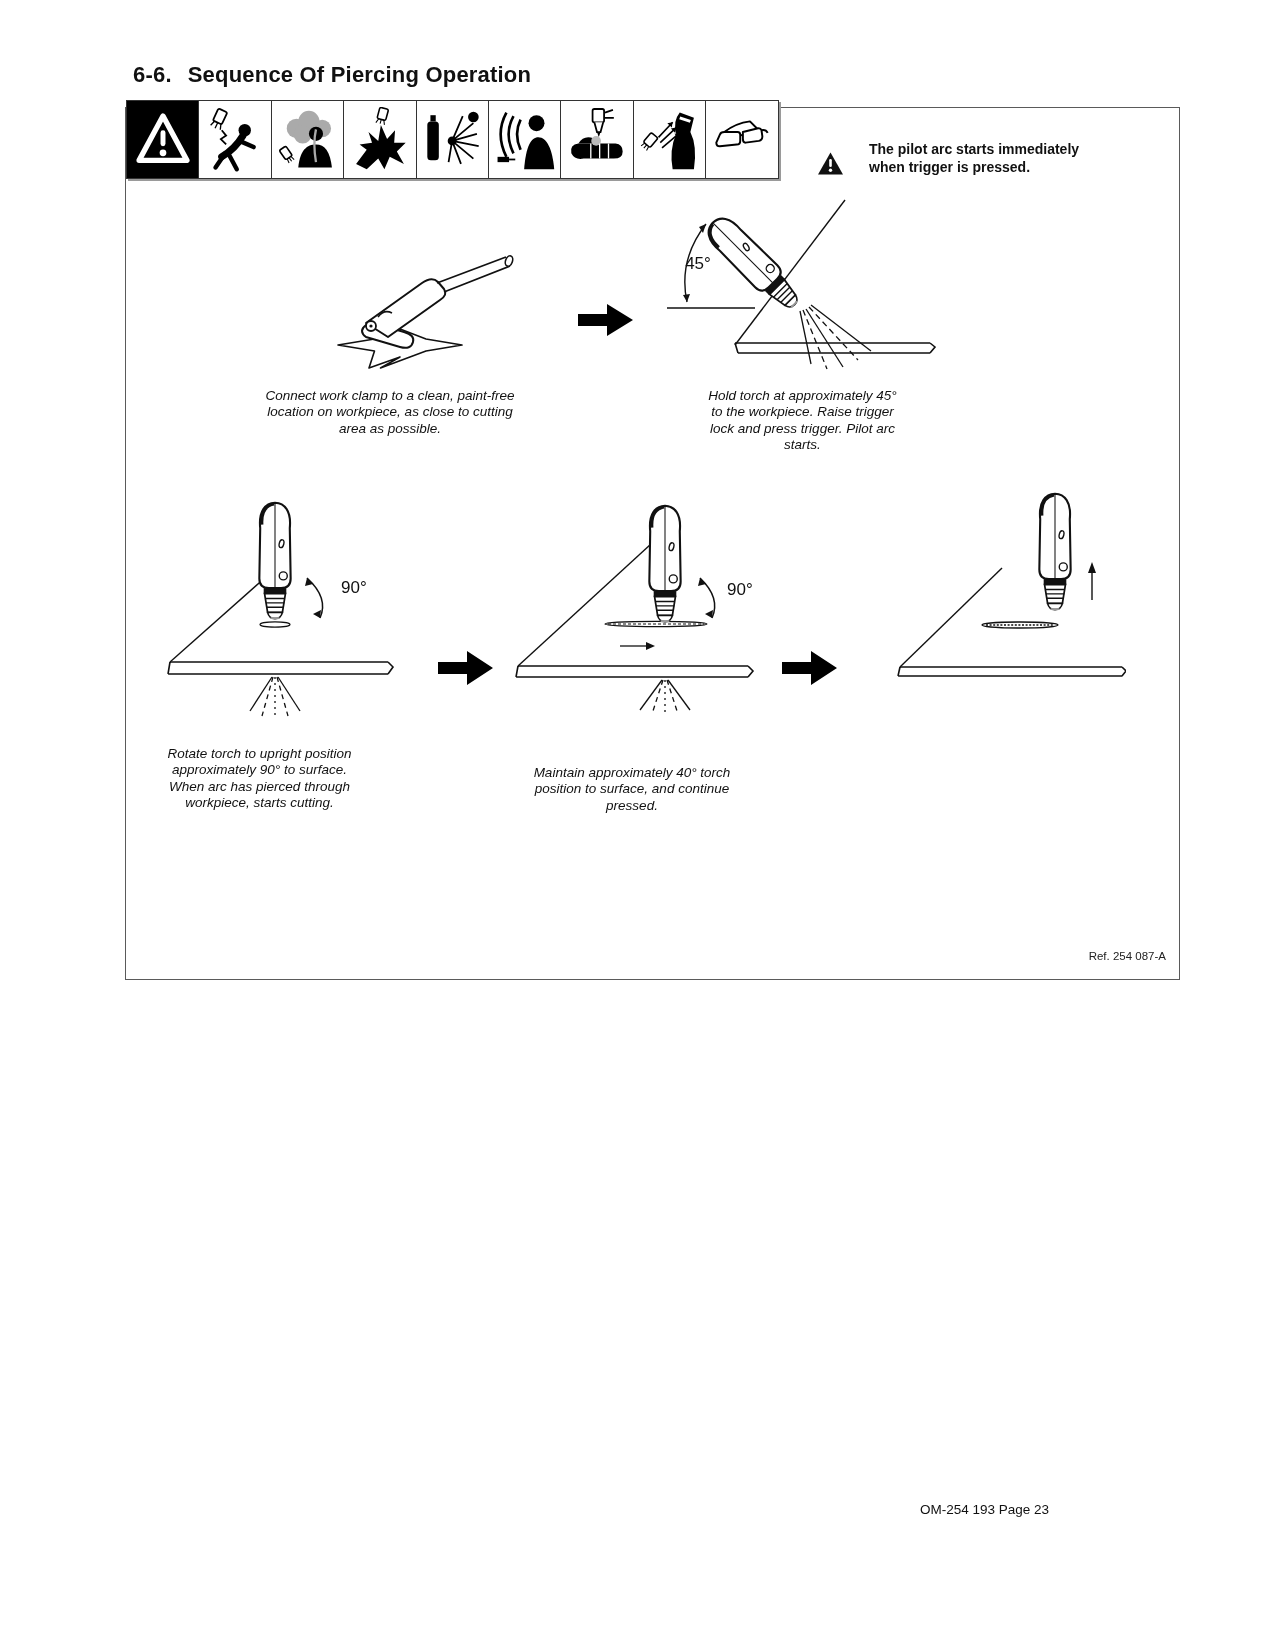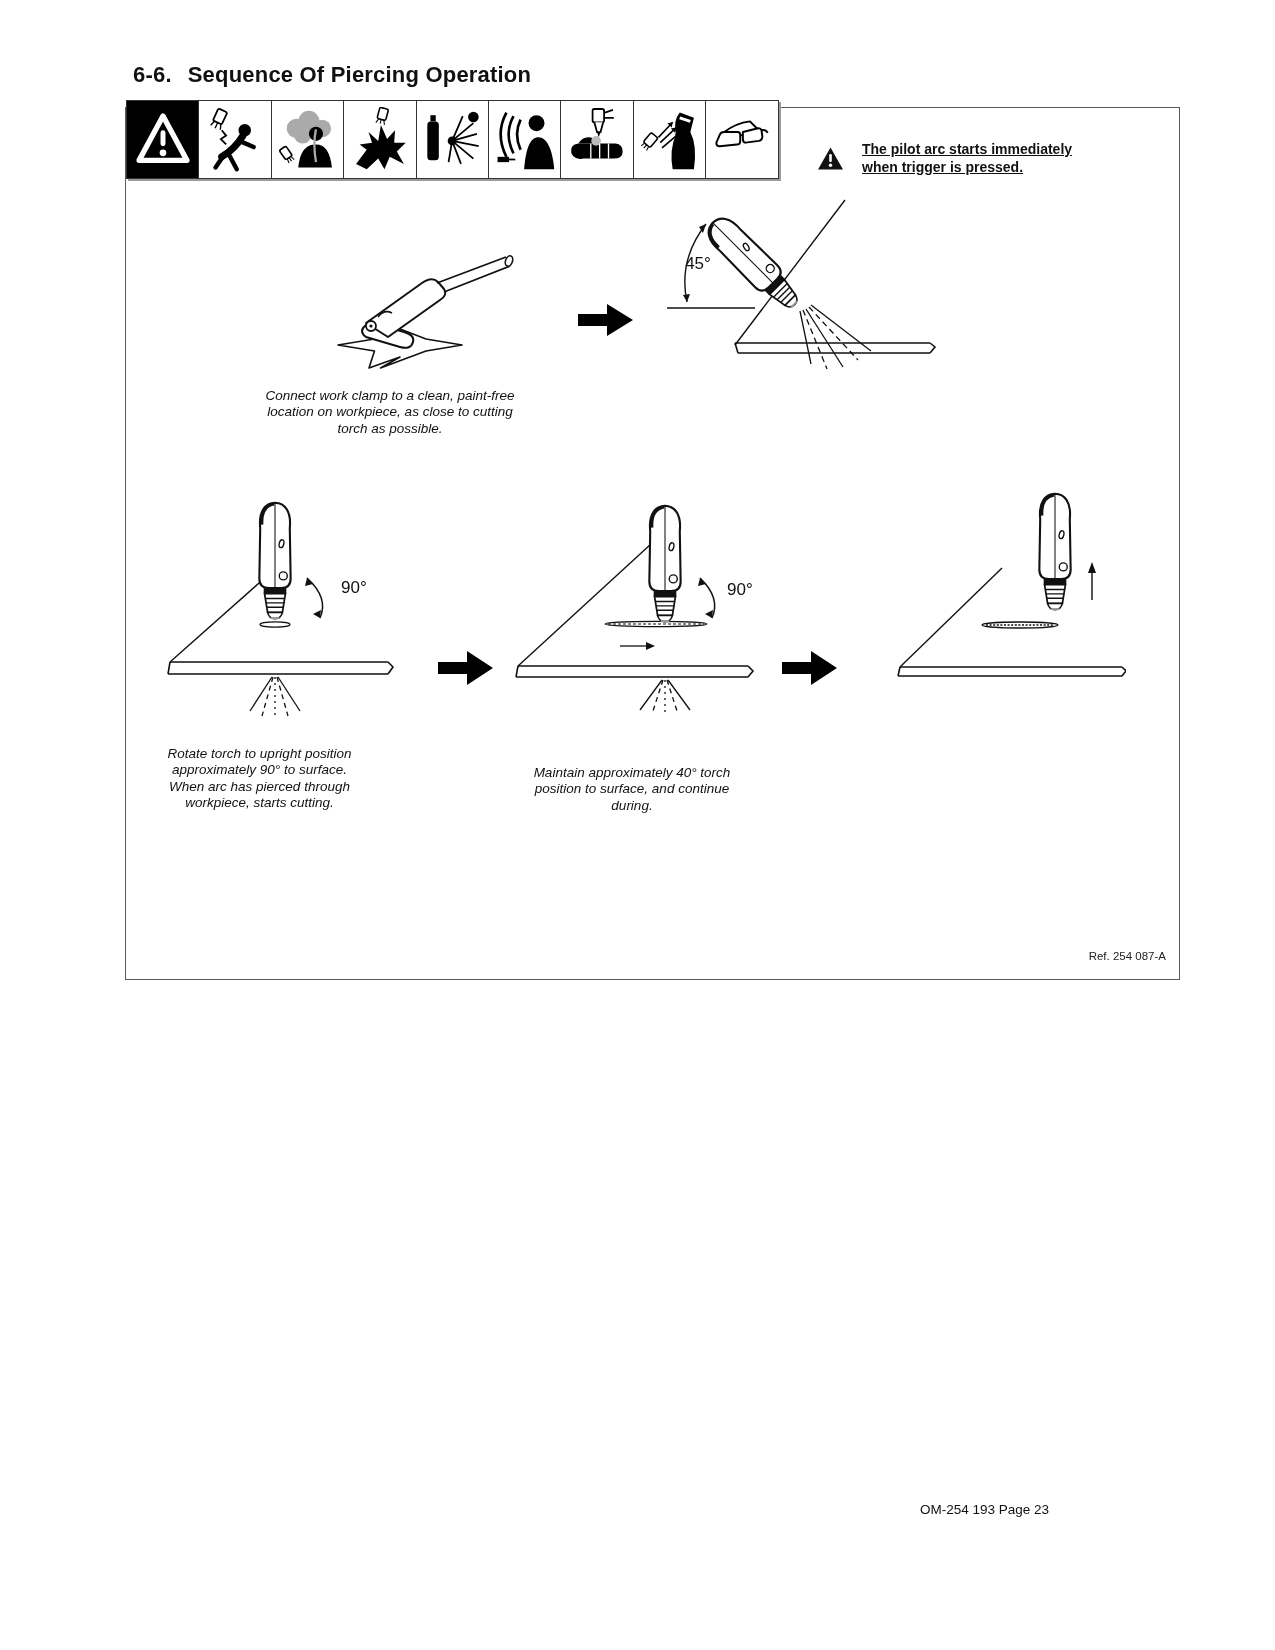--- a/index.html
+++ b/index.html
@@ -6,21 +6,21 @@
   .page{position:relative;width:1275px;height:1650px;background:#fff;overflow:hidden;
         font-family:"Liberation Sans",sans-serif;color:#111;margin-left:20px;}
   .abs{position:absolute;}
   .title{left:113px;top:62px;font-size:22px;font-weight:bold;letter-spacing:.2px;}
   .title .num{margin-right:16px;}
   .mainbox{left:105px;top:107px;width:1053px;height:871px;border:1.6px solid #5a5a5a;}
   .iconstrip{left:106px;top:100px;display:flex;box-shadow:2px 2px 0 #9a9a9a;background:#fff;}
   .icell{width:74px;height:79px;border:1.6px solid #333;margin-left:-1.6px;background:#fff;
          box-sizing:border-box;display:flex;align-items:center;justify-content:center;}
   .icell.first{margin-left:0;background:#000;}
-  .note{left:797px;top:140px;display:flex;gap:18px;width:310px;align-items:center;text-decoration:underline;}
+  .note{left:797px;top:140px;display:flex;gap:25px;width:310px;align-items:flex-end;}
   .note-text{font-weight:bold;font-size:14px;line-height:18px;}
   .caption{font-size:13.5px;line-height:16.4px;text-align:center;font-style:italic;}
   .caption div{white-space:nowrap;}
   .c1{left:220px;top:388px;width:300px;}
   .c2{left:675px;top:388px;width:215px;}
   .c3{left:127px;top:746px;width:225px;}
   .c4{left:497px;top:765px;width:230px;}
   .c5{left:792px;top:765px;width:305px;}
   .refline{left:946px;top:950px;width:200px;text-align:right;font-size:11.5px;color:#222;}
   .footer{left:900px;top:1502px;width:200px;font-size:13.5px;}
@@ -210,21 +210,27 @@
       <path d="M173,120 L197,179" stroke-dasharray="6 4"></path>
       <path d="M176,119 L213,177"></path>
       <path d="M179,117 L228,170" stroke-dasharray="6 4"></path>
       <path d="M181,115 L241,161"></path>
     </g>
   </svg>
 
   <div class="abs caption c1">
     <div>Connect work clamp to a clean, paint-free</div>
     <div>location on workpiece, as close to cutting</div>
-    <div>torch as possible.</div>
+    <div>area as possible.</div>
+  </div>
+  <div class="abs caption c2">
+    <div>Hold torch at approximately 45°</div>
+    <div>to the workpiece. Raise trigger</div>
+    <div>lock and press trigger. Pilot arc</div>
+    <div>starts.</div>
   </div>
 
   <svg class="abs" style="left:135px;top:478px;" width="260" height="245" viewBox="0 0 260 245">
     <path d="M15,184 L112,98" fill="none" stroke="#111" stroke-width="1.4"></path>
     <use href="#torchg" transform="translate(120,144) scale(0.87) translate(-24,-140)"></use>
     <ellipse cx="120" cy="146.5" rx="15" ry="2.6" fill="#fff" stroke="#111" stroke-width="1.2"></ellipse>
     <path d="M15,184 H233 M13,196 H233 M15,184 L13,196 M233,184 l5,5 -5,7" fill="none" stroke="#111" stroke-width="1.6"></path>
     <path d="M152,100 Q174,120 165,140" fill="none" stroke="#111" stroke-width="1.5"></path>
     <path d="M152,100 l-2,8 8,-2 z" fill="#111"></path>
     <path d="M165,140 l-7,-4 8,-4 z" fill="#111"></path>
@@ -279,20 +285,20 @@
 
   <div class="abs caption c3">
     <div>Rotate torch to upright position</div>
     <div>approximately 90° to surface.</div>
     <div>When arc has pierced through</div>
     <div>workpiece, starts cutting.</div>
   </div>
   <div class="abs caption c4">
     <div>Maintain approximately 40° torch</div>
     <div>position to surface, and continue</div>
-    <div>during.</div>
+    <div>pressed.</div>
   </div>
 
   <div class="abs refline">Ref. 254 087-A</div>
 
   <div class="abs footer">OM-254 193 Page 23</div>
 
 </div>
 
 </body></html>

